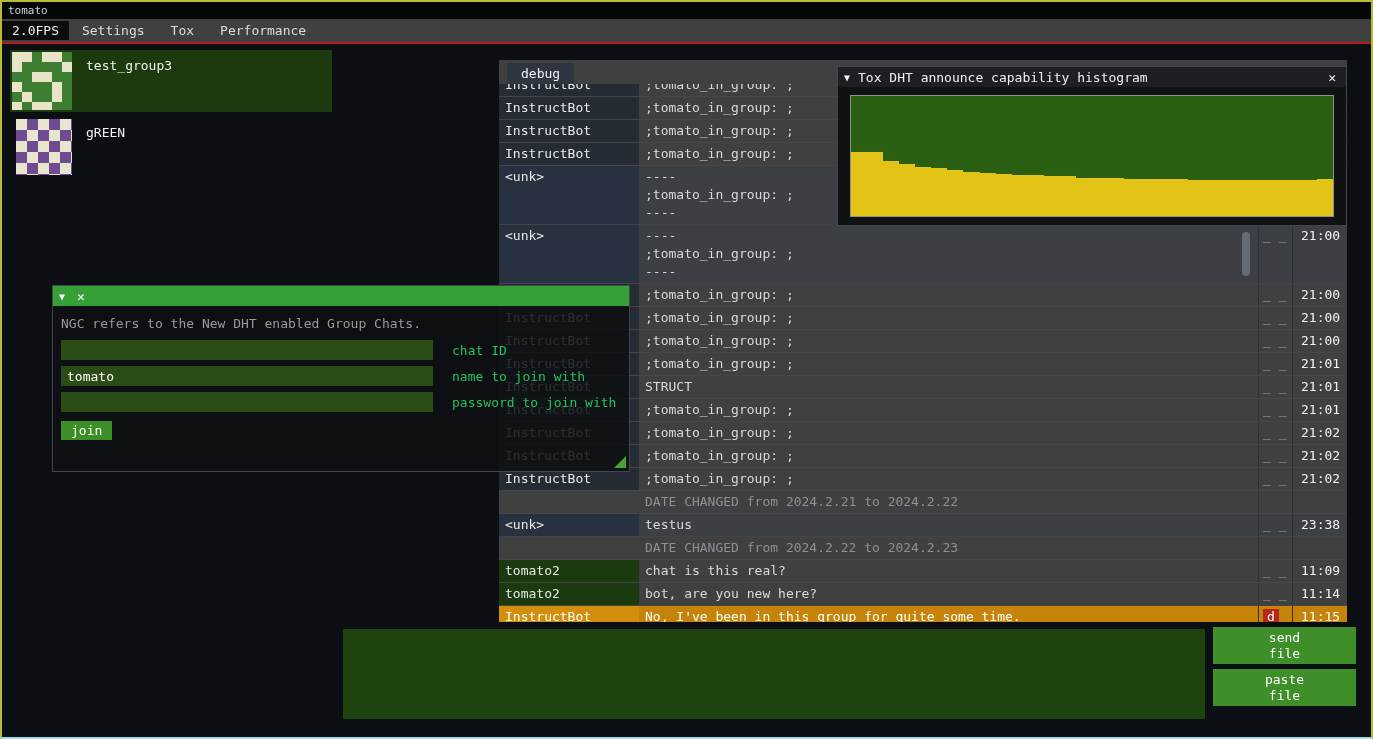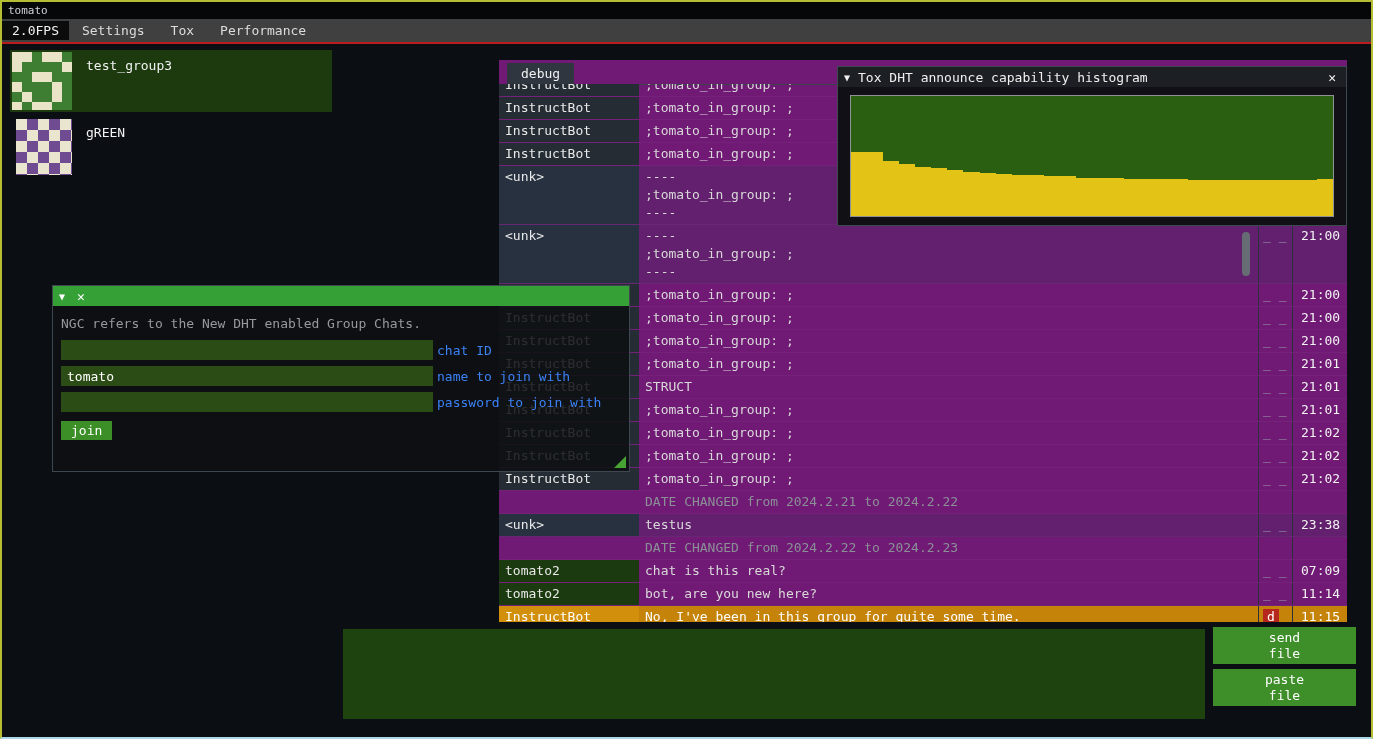--- a/index.html
+++ b/index.html
@@ -23,21 +23,21 @@
     background-image:conic-gradient(#6f4c92 0 25%, #eae5cf 0 50%, #6f4c92 0 75%, #eae5cf 0);
     background-size:22px 22px;
   }
   .contact-name {margin-left:14px;margin-top:8px;color:#f2f2f2;}
 
   .subs-panel {position:absolute;left:345px;top:58px;width:145px;height:564px;border:1px solid #3a4046;
     background:#0e1115;box-sizing:border-box;padding:6px 8px;z-index:5;}
   .subs-header {margin-bottom:14px;}
   .subs-item {line-height:20px;white-space:pre;}
 
-  .chat-area {position:absolute;left:497px;top:58px;width:848px;height:562px;background:#701a75;z-index:1;}
+  .chat-area {position:absolute;left:497px;top:58px;width:848px;height:562px;background:#404040;z-index:1;}
   .tabbar {height:24px;border-bottom:1px solid #3c434b;display:flex;align-items:flex-end;}
   .tab {background:#2f3640;padding:3px 14px;margin-left:8px;color:#f0f0f0;}
   .chat-rows {position:absolute;left:0;top:24px;right:0;bottom:0;overflow:hidden;}
   .chat-row {display:flex;align-items:stretch;min-height:22px;line-height:18px;border-bottom:1px solid rgba(255,255,255,0.03);box-sizing:border-box;}
   .chat-row:first-child {margin-top:-10px;}
   .cell {padding:2px 6px;box-sizing:border-box;}
   .sender {width:140px;flex:none;color:#e8e8e8;white-space:pre;overflow:hidden;}
   .msg {flex:1;white-space:pre-line;color:#d9d9d9;overflow:hidden;}
   .status {width:34px;flex:none;border-left:1px solid #2b313a;color:#9aa0a8;white-space:pre;padding-left:4px;}
   .time {width:55px;flex:none;border-left:1px solid #2b313a;color:#f2f2f2;padding-left:8px;}
@@ -66,21 +66,21 @@
   .win-title {flex:1;white-space:pre;}
   .close-btn {padding:0 4px;cursor:pointer;color:inherit;background:none;border:none;font-family:inherit;font-size:13px;}
 
   .join-window {left:50px;top:283px;width:578px;height:187px;background:rgba(14,16,18,0.87);z-index:30;}
   .join-titlebar {background:#35a035;}
   .join-body {padding:8px;}
   .info-line {color:#969a9e;line-height:20px;}
   .field-row {display:flex;align-items:center;margin-top:6px;}
   .field-input {width:372px;height:20px;background:#2b4d15;border:none;color:#fff;
     font-family:"DejaVu Sans Mono",monospace;font-size:13px;padding:0 6px;box-sizing:border-box;}
-  .field-label {margin-left:4px;color:#3b82f6;white-space:pre;}
+  .field-label {margin-left:19px;color:#22c55e;white-space:pre;}
   .join-btn {margin-top:9px;background:#3c8e26;color:#fff;border:none;padding:2px 10px;
     font-family:"DejaVu Sans Mono",monospace;font-size:13px;cursor:pointer;}
   .resize-grip {position:absolute;right:3px;bottom:3px;width:0;height:0;
     border-left:12px solid transparent;border-bottom:12px solid #47a332;}
 
   .hist-window {left:835px;top:64px;width:510px;height:160px;background:rgba(14,16,18,0.96);z-index:20;}
   .hist-titlebar {background:#1c1f24;color:#f0f0f0;}
   .hist-plot {position:absolute;left:12px;right:12px;top:28px;bottom:8px;background:#2a5e11;
     border:1px solid #8f9397;display:flex;align-items:flex-end;overflow:hidden;}
   .hist-bar {flex:1;background:#e2c316;}
@@ -239,21 +239,21 @@
         <div class="chat-row kind-date">
           <div class="cell sender"></div>
           <div class="cell msg">DATE CHANGED from 2024.2.22 to 2024.2.23</div>
           <div class="cell status"></div>
           <div class="cell time"></div>
         </div>
         <div class="chat-row kind-self">
           <div class="cell sender">tomato2</div>
           <div class="cell msg">chat is this real?</div>
           <div class="cell status"><span>_ _</span></div>
-          <div class="cell time">07:09</div>
+          <div class="cell time">11:09</div>
         </div>
         <div class="chat-row kind-self">
           <div class="cell sender">tomato2</div>
           <div class="cell msg">bot, are you new here?</div>
           <div class="cell status"><span>_ _</span></div>
           <div class="cell time">11:14</div>
         </div>
         <div class="chat-row kind-hl">
           <div class="cell sender">InstructBot</div>
           <div class="cell msg">No, I've been in this group for quite some time.</div>

